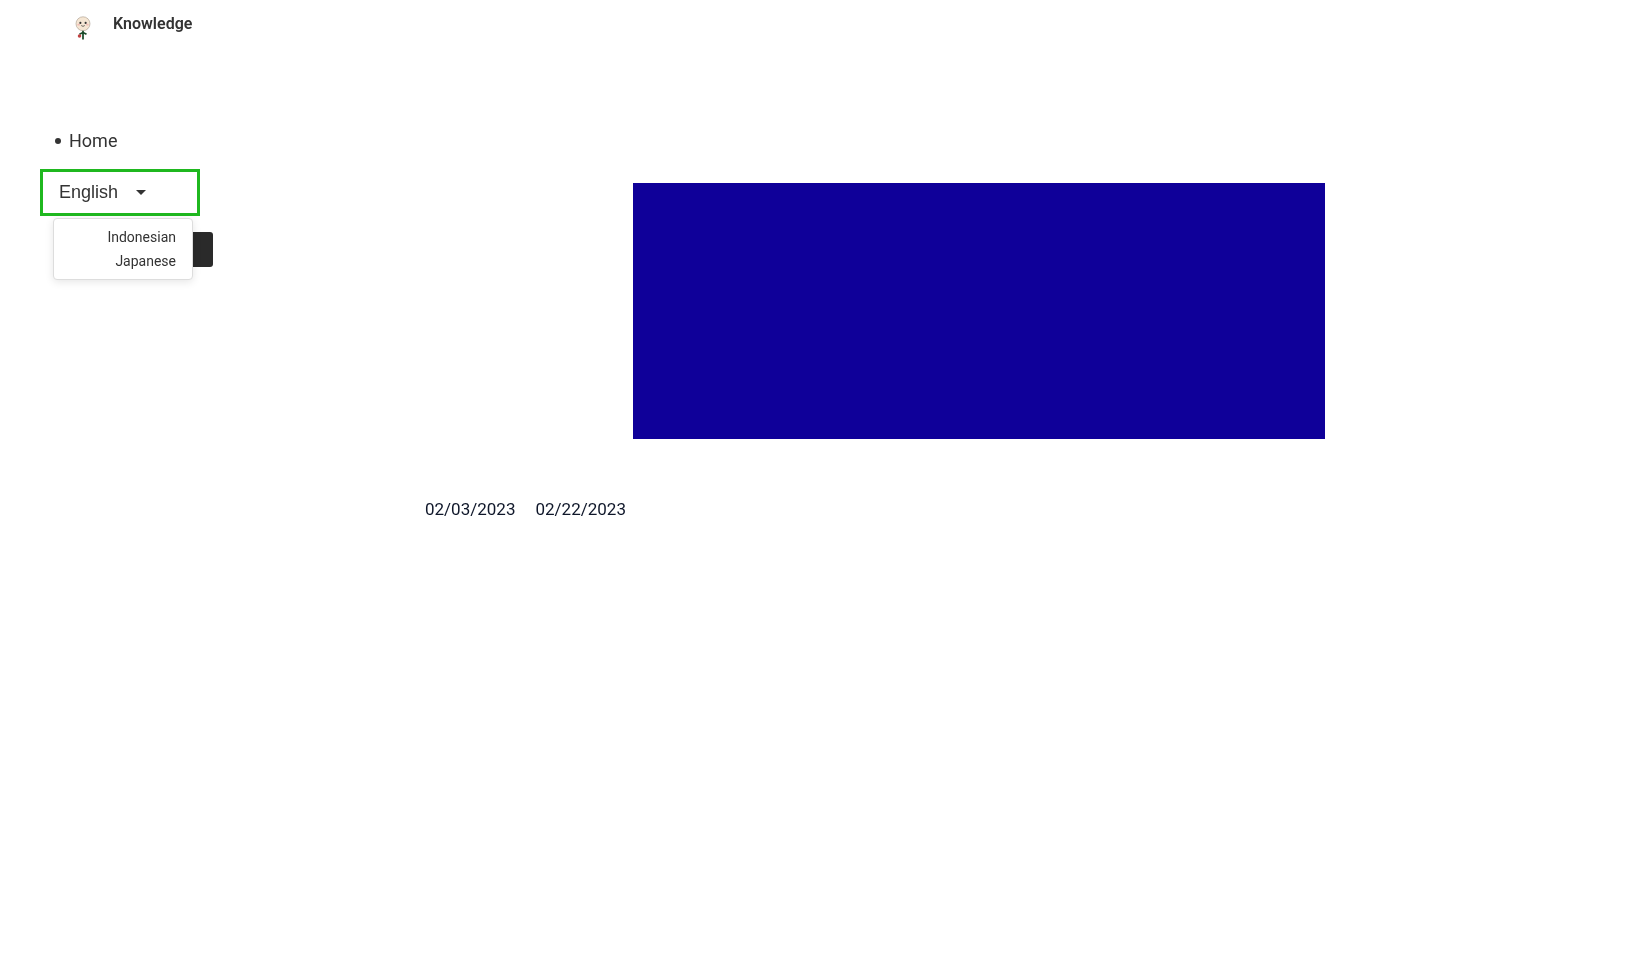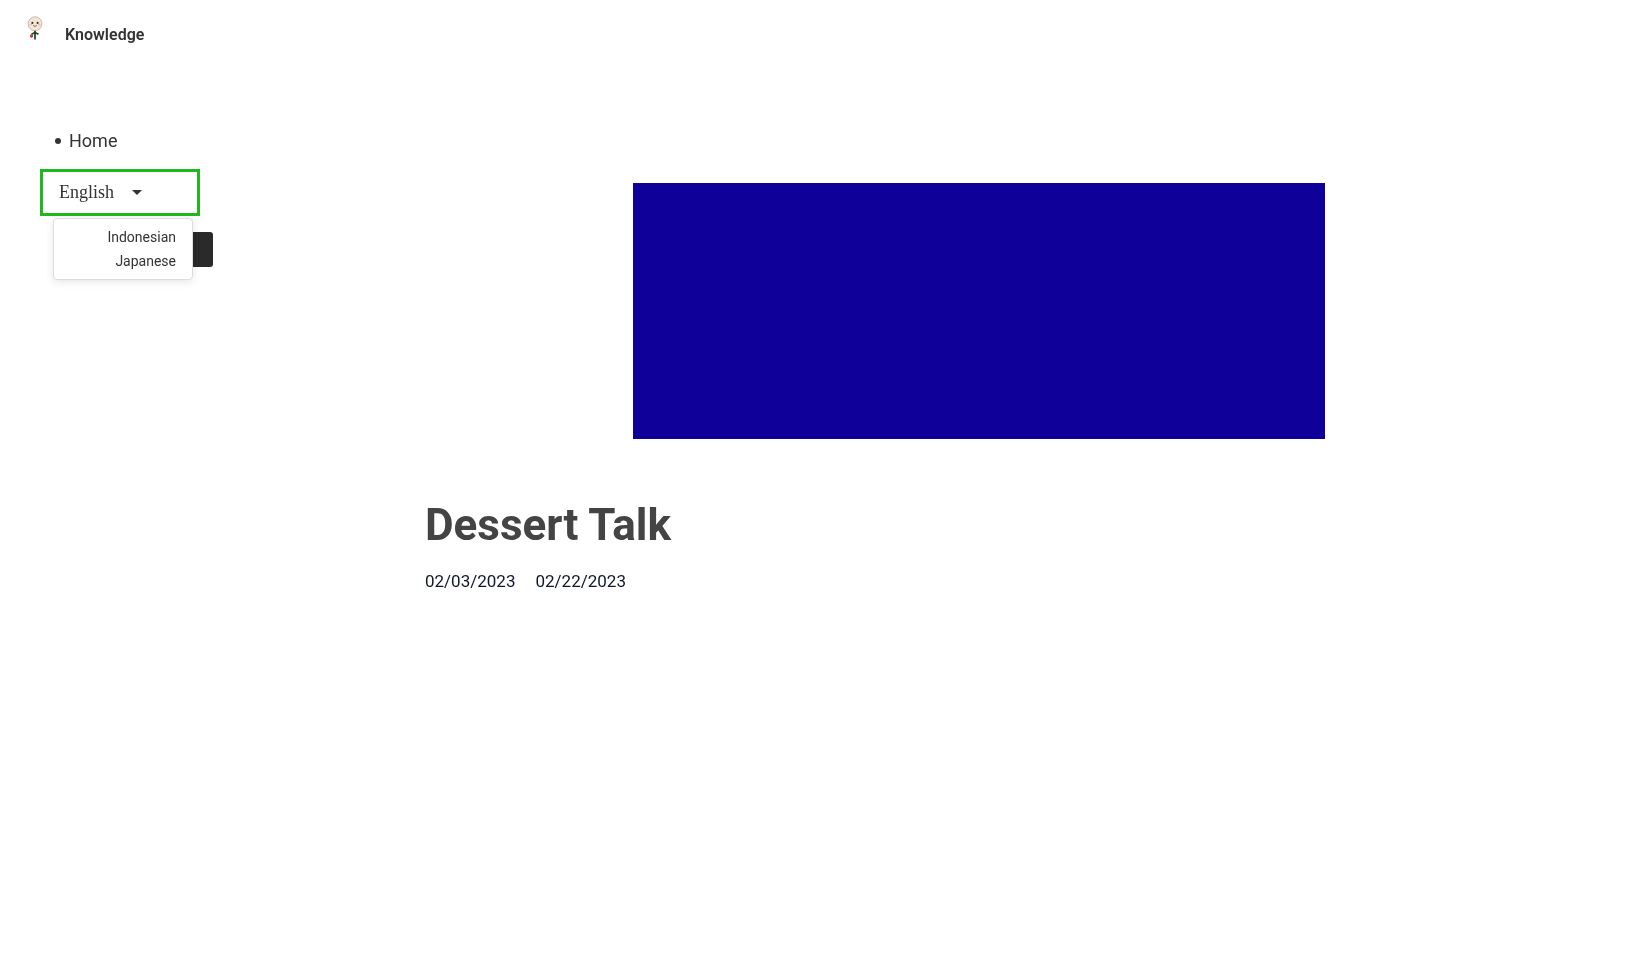--- a/index.html
+++ b/index.html
@@ -7,23 +7,24 @@
       padding: 0;
       box-sizing: border-box;
     }
     body {
       font-family: -apple-system, BlinkMacSystemFont, "Segoe UI", Roboto, "Helvetica Neue", Arial, sans-serif;
       background: #ffffff;
       color: #333;
     }
     .header {
       display: flex;
-      align-items: flex-end;
+      align-items: flex-start;
       padding: 14px 20px;
       gap: 15px;
+      margin-left: 48px;
     }
     .logo {
       width: 30px;
       height: 30px;
       display: flex;
       align-items: center;
       justify-content: center;
     }
     .logo svg {
       width: 28px;
@@ -70,21 +71,21 @@
     .language-button {
       background: transparent;
       border: none;
       font-size: 18px;
       color: #333;
       padding: 4px 10px;
       cursor: pointer;
       display: flex;
       align-items: center;
       gap: 18px;
-      font-family: Liberation Serif, serif;
+      font-family: Liberation Sans, sans-serif;
     }
     .caret-down {
       width: 0;
       height: 0;
       border-left: 5px solid transparent;
       border-right: 5px solid transparent;
       border-top: 5px solid #333;
     }
     .language-dropdown {
       position: absolute;
@@ -174,18 +175,17 @@
     <div class="dark-box"></div>
     <div class="language-dropdown">
       <div class="language-option">Indonesian</div>
       <div class="language-option">Japanese</div>
     </div>
   </div>
 </div>
 
 <div class="main-content">
   <div class="hero-image"></div>
-  <h1 class="article-title">Dessert Talk</h1>
   <div class="article-dates">
     <span>02/03/2023</span>
     <span>02/22/2023</span>
   </div>
 </div>
 
 </body></html>

